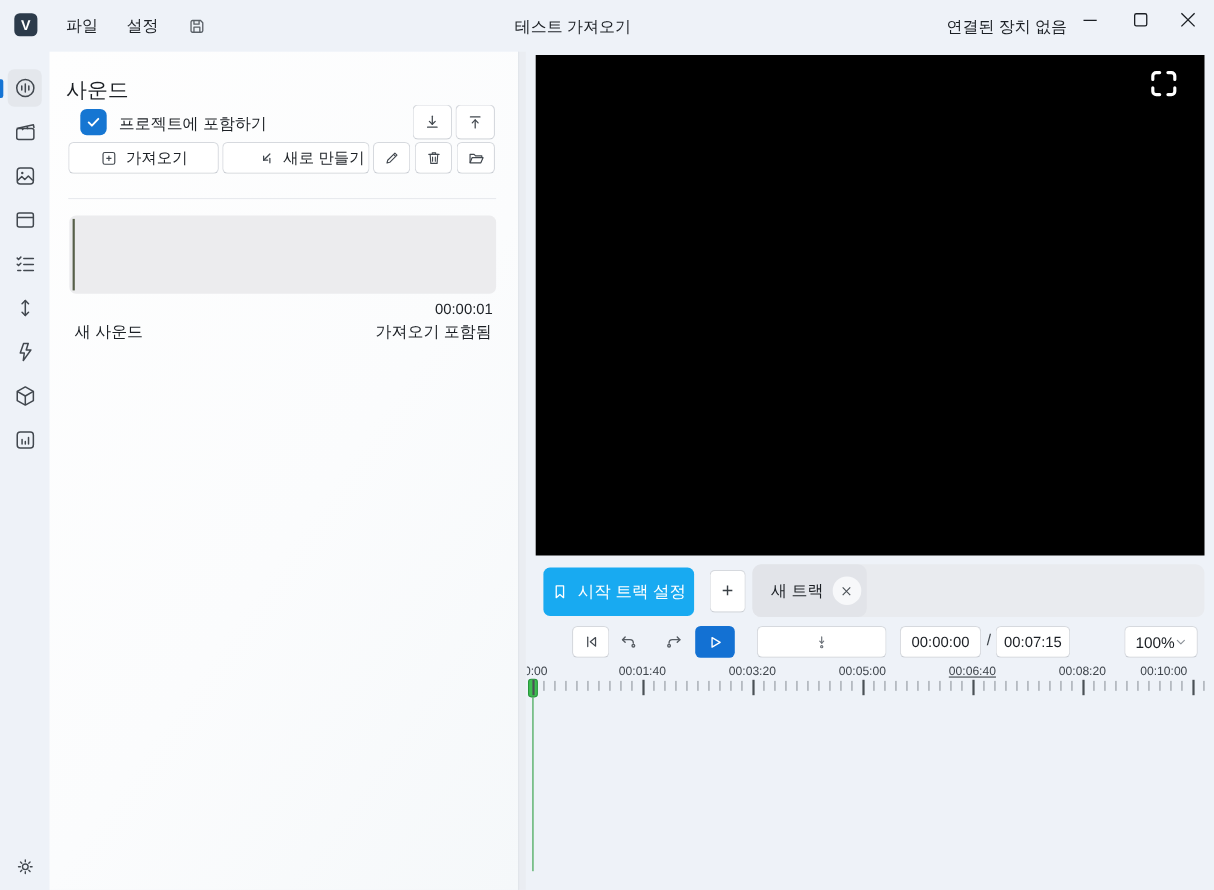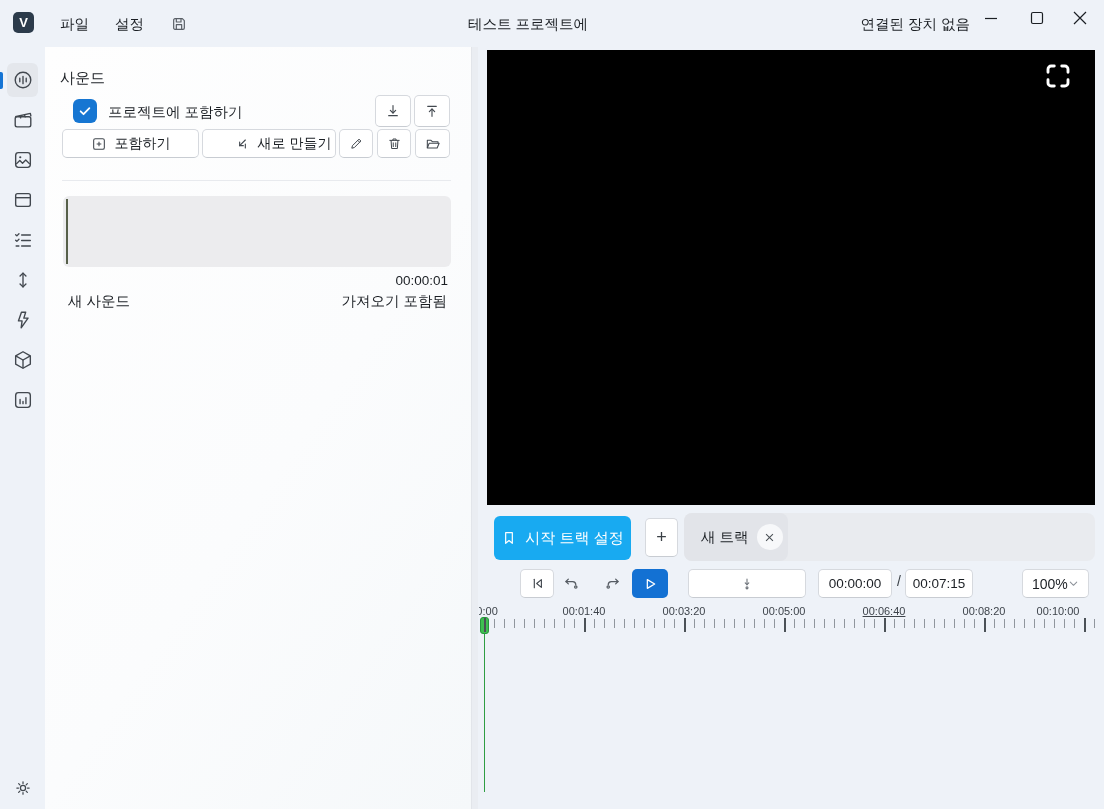--- a/index.html
+++ b/index.html
@@ -20,21 +20,21 @@
   .dev-status{top:15px;font-size:14.5px;}
   .win-btn{top:4px;width:34px;height:28px;display:flex;align-items:center;justify-content:center;cursor:pointer;}
   
   .side-item{left:7px;width:31px;height:34px;border-radius:6px;display:flex;align-items:center;justify-content:center;cursor:pointer;}
   .side-item.selected{background:#e4e7ec;}
   .side-accent{left:0;width:3px;height:17px;border-radius:0 2px 2px 0;}
   
   .panel{left:45px;top:47px;width:426px;height:762px;
          background:linear-gradient(125deg,#fefefe 0%,#fbfcfd 55%,#f5f8fa 100%);}
   .panel-scroll{left:471px;top:47px;width:7px;height:762px;background:#eaedf2;border-left:1px solid #e2e5ea;}
-  .h1{font-size:15px;}
+  .h1{font-size:19px;}
   .chk{border-radius:6px;display:flex;align-items:center;justify-content:center;cursor:pointer;}
   .btn{background:#fff;border:1px solid #d6d9de;border-bottom-color:#c8ccd2;border-radius:5px;
        display:flex;align-items:center;justify-content:center;gap:8px;font-size:14px;cursor:pointer;}
   .divider{height:1px;background:#e8eaee;}
   .wavebox{background:#ececee;border-radius:6px;}
   .small-t{font-size:13.5px;}
   .label-t{font-size:14.5px;}
   
   .preview{left:487px;top:50px;width:608px;height:455px;background:#000;}
   
@@ -65,21 +65,21 @@
 <div class="abs logo">V</div>
 <div class="abs menu-item" style="left:60px;">파일</div>
 <div class="abs menu-item" style="left:115px;">설정</div>
 <div class="abs" style="left:171px;top:16px;cursor:pointer;">
   <svg width="16" height="16" viewBox="0 0 24 24" fill="none" stroke="#5a6067" stroke-width="1.8" stroke-linejoin="round">
     <path d="M4 6a2 2 0 0 1 2-2h11l3 3v11a2 2 0 0 1-2 2H6a2 2 0 0 1-2-2V6z"></path>
     <path d="M8 4v5h7V4"></path>
       <path d="M8 20v-7h8v7"></path>
   </svg>
 </div>
-<div class="abs win-title" style="left:468px;">테스트 프로젝트에</div>
+<div class="abs win-title" style="left:468px;">테스트 가져오기</div>
 <div class="abs dev-status" style="right:134px;">연결된 장치 없음</div>
 <div class="abs win-btn" style="left:974px;">
   <svg width="14" height="14" viewBox="0 0 14 14">
       <path d="M1 7.5h12" stroke="#1b1f24" stroke-width="1.2"></path>
     </svg>
 </div>
 <div class="abs win-btn" style="left:1020px;">
   <svg width="14" height="14" viewBox="0 0 14 14" fill="none">
       <rect x="1.5" y="1.5" width="11" height="11" rx="1.5" stroke="#1b1f24" stroke-width="1.2"></rect>
     </svg>
@@ -185,21 +185,21 @@
       <path d="M12 20V9"></path>
       <path d="M8 13l4-4 4 4"></path>
   </svg>
 </div>
 
 <div class="abs btn" style="left:62px;top:129px;width:137px;height:29px;">
   <svg class="ic" width="16" height="16" viewBox="0 0 24 24" fill="none" stroke="currentColor" stroke-width="1.6" stroke-linejoin="round">
     <rect x="4" y="4" width="16" height="16" rx="2.5"></rect>
       <path d="M12 8.5v7M8.5 12h7"></path>
   </svg>
-  <span>포함하기</span>
+  <span>가져오기</span>
 </div>
 <div class="abs btn" style="left:202px;top:129px;width:134px;height:29px;padding-left:27px;">
   <svg class="ic" width="16" height="16" viewBox="0 0 24 24" fill="none" stroke="currentColor" stroke-width="1.7" stroke-linecap="round" stroke-linejoin="round">
     <path d="M17 6l-8.5 8.5"></path>
       <path d="M8.5 9v5.5H14"></path>
       <path d="M17 12v6"></path>
   </svg>
   <span>새로 만들기</span>
 </div>
 <div class="abs btn" style="left:339px;top:129px;width:34px;height:29px;">
@@ -290,21 +290,21 @@
 <div class="abs field t-btn" style="left:688px;width:118px;">
   <svg width="16" height="16" viewBox="0 0 24 24" fill="none" stroke="#6b7178" stroke-width="1.6" stroke-linecap="round" stroke-linejoin="round">
     <path d="M12 4.5V13"></path>
       <path d="M9.3 10.3L12 13l2.7-2.7"></path>
       <circle cx="12" cy="17.8" r="1.5"></circle>
   </svg>
 </div>
 <div class="abs field t-btn" style="left:818px;width:74px;">00:00:00</div>
 <div class="abs" style="left:893px;top:573px;width:12px;text-align:center;font-size:14px;color:#3a4046;">/</div>
 <div class="abs field t-btn" style="left:905px;width:68px;">00:07:15</div>
-<div class="abs field t-btn" style="left:1022px;width:67px;justify-content:space-between;padding:0 9px;cursor:pointer;">
+<div class="abs field t-btn" style="left:1022px;width:67px;justify-content:flex-end;padding:0 9px;cursor:pointer;">
   <span style="font-size:14px;">100%</span>
   <svg width="11" height="11" viewBox="0 0 24 24" fill="none" stroke="#8a9097" stroke-width="2.2" stroke-linecap="round" stroke-linejoin="round">
       <path d="M5 9l7 7 7-7"></path>
     </svg>
 </div>
 
 <div class="abs" id="timeline-area">
   <div class="playhead-handle" style="background: rgb(63, 191, 81);"></div>
   <div class="playhead-line" style="background: rgb(47, 158, 67);"></div>
 <div class="tick major" style="left: 5px;"></div>

